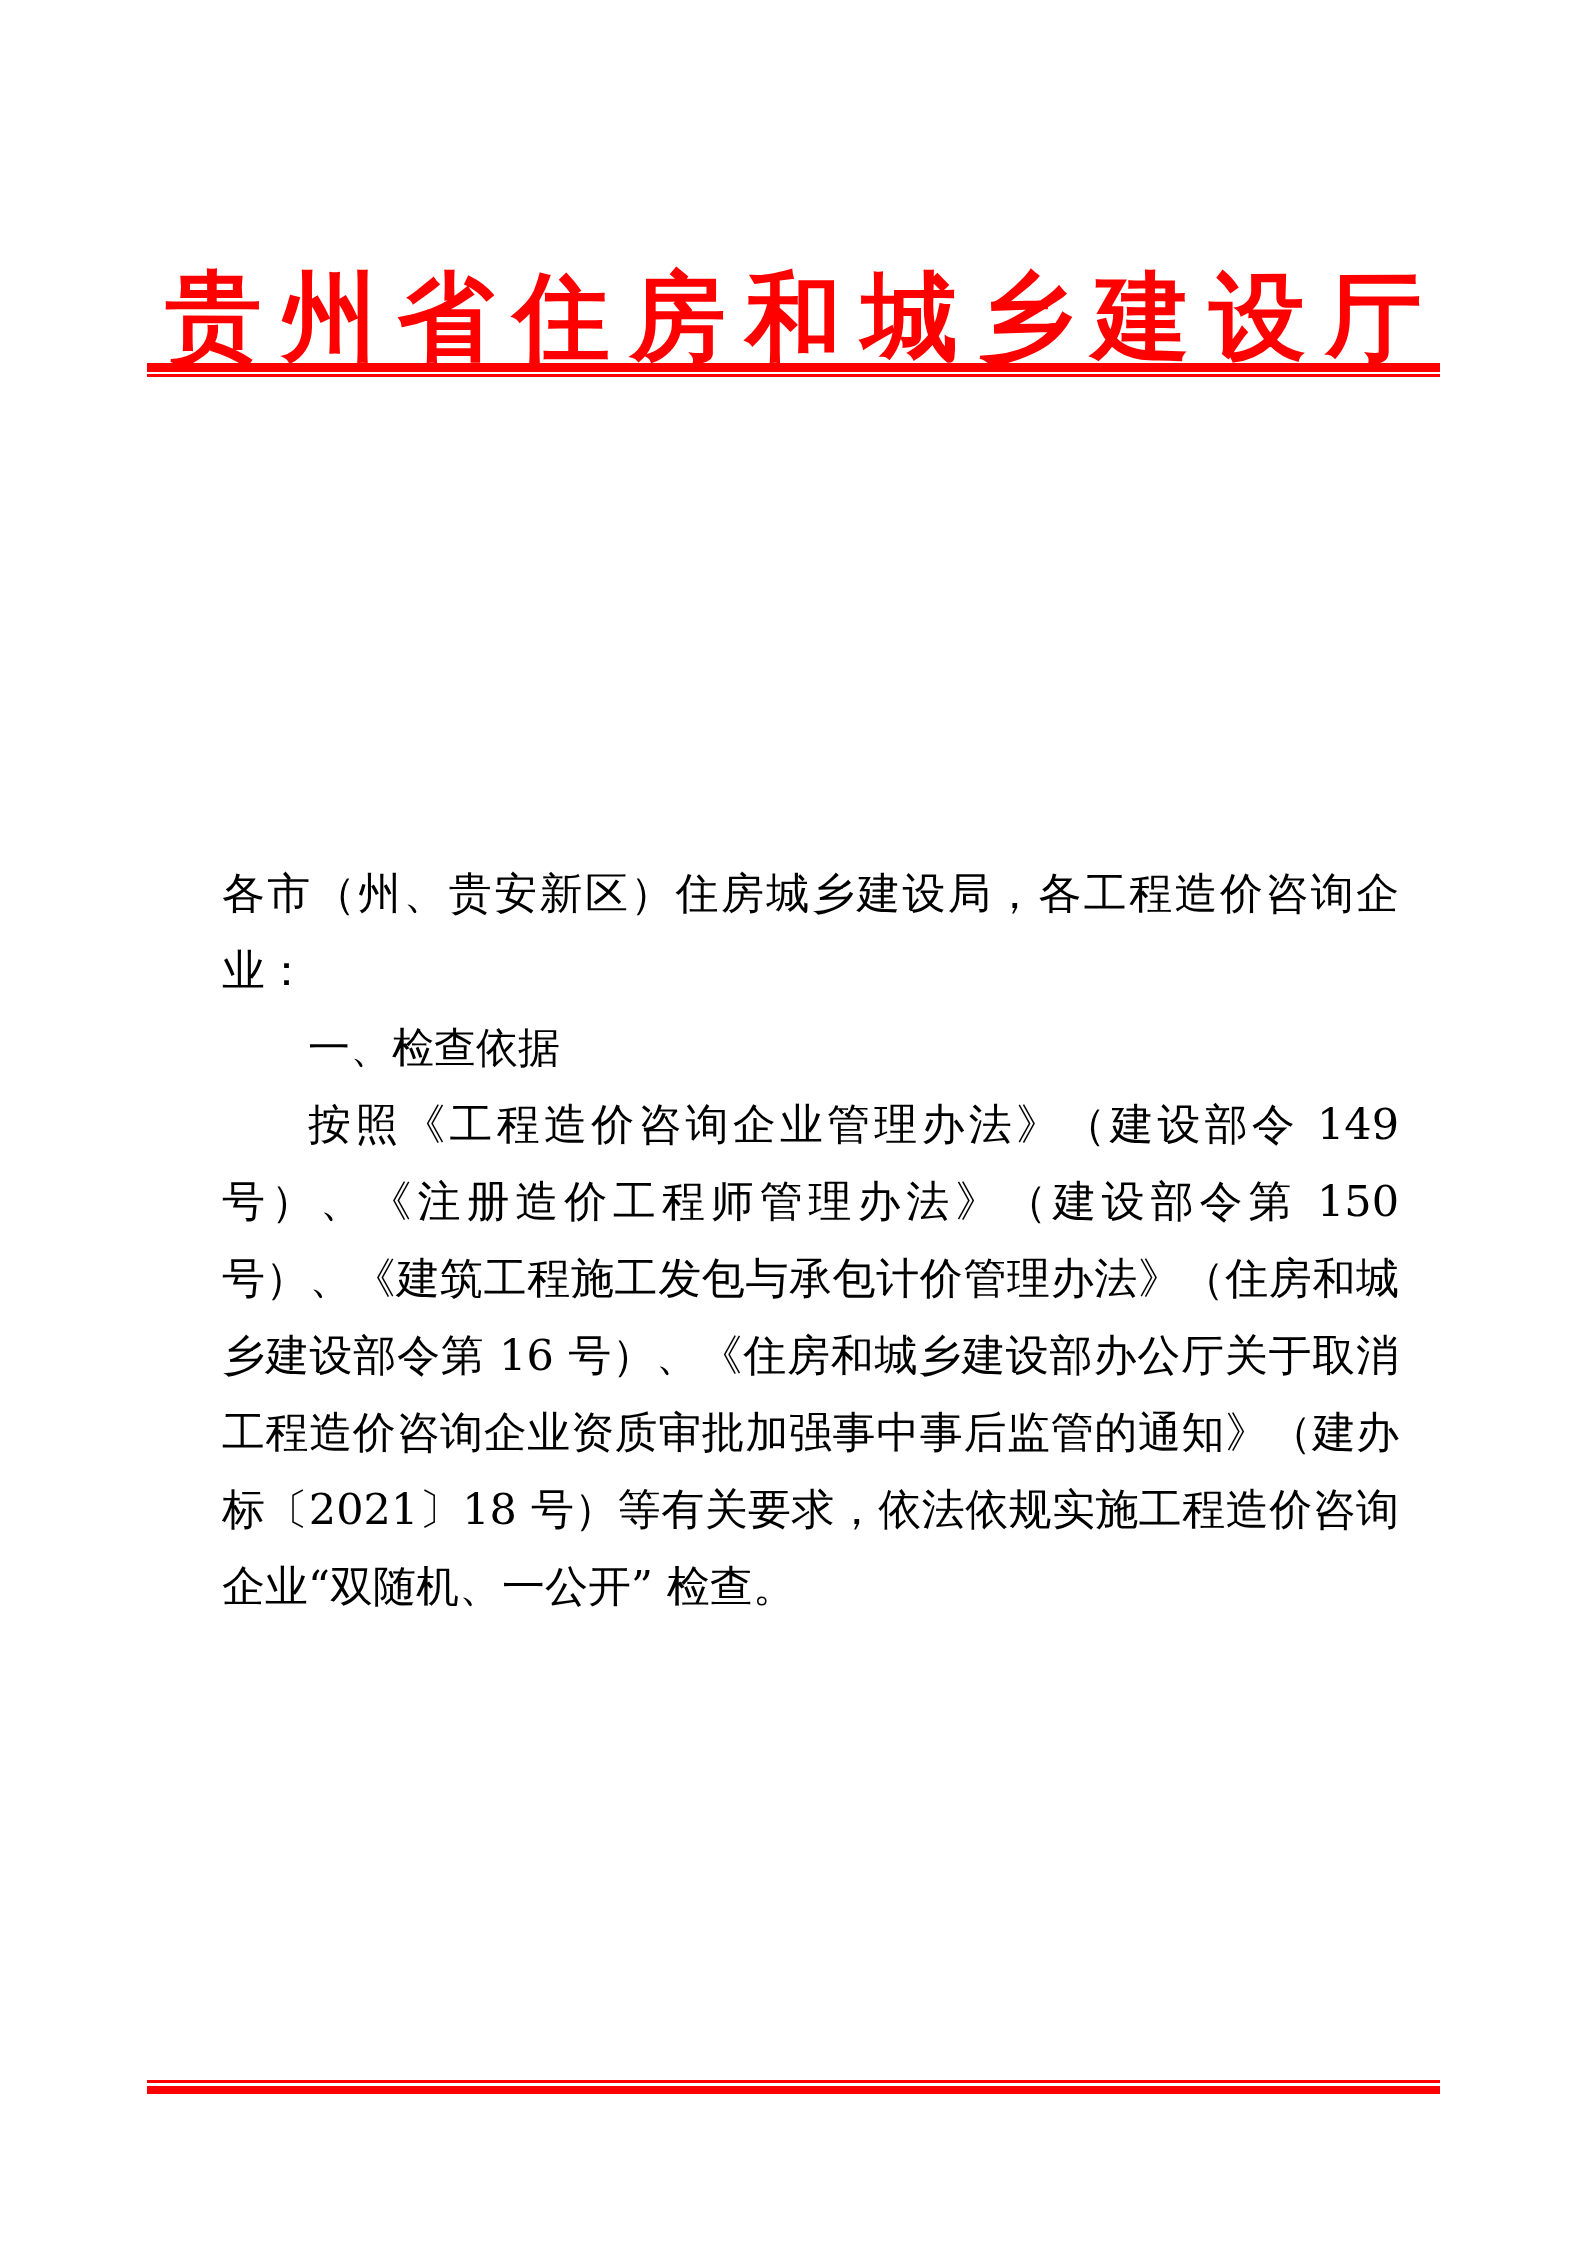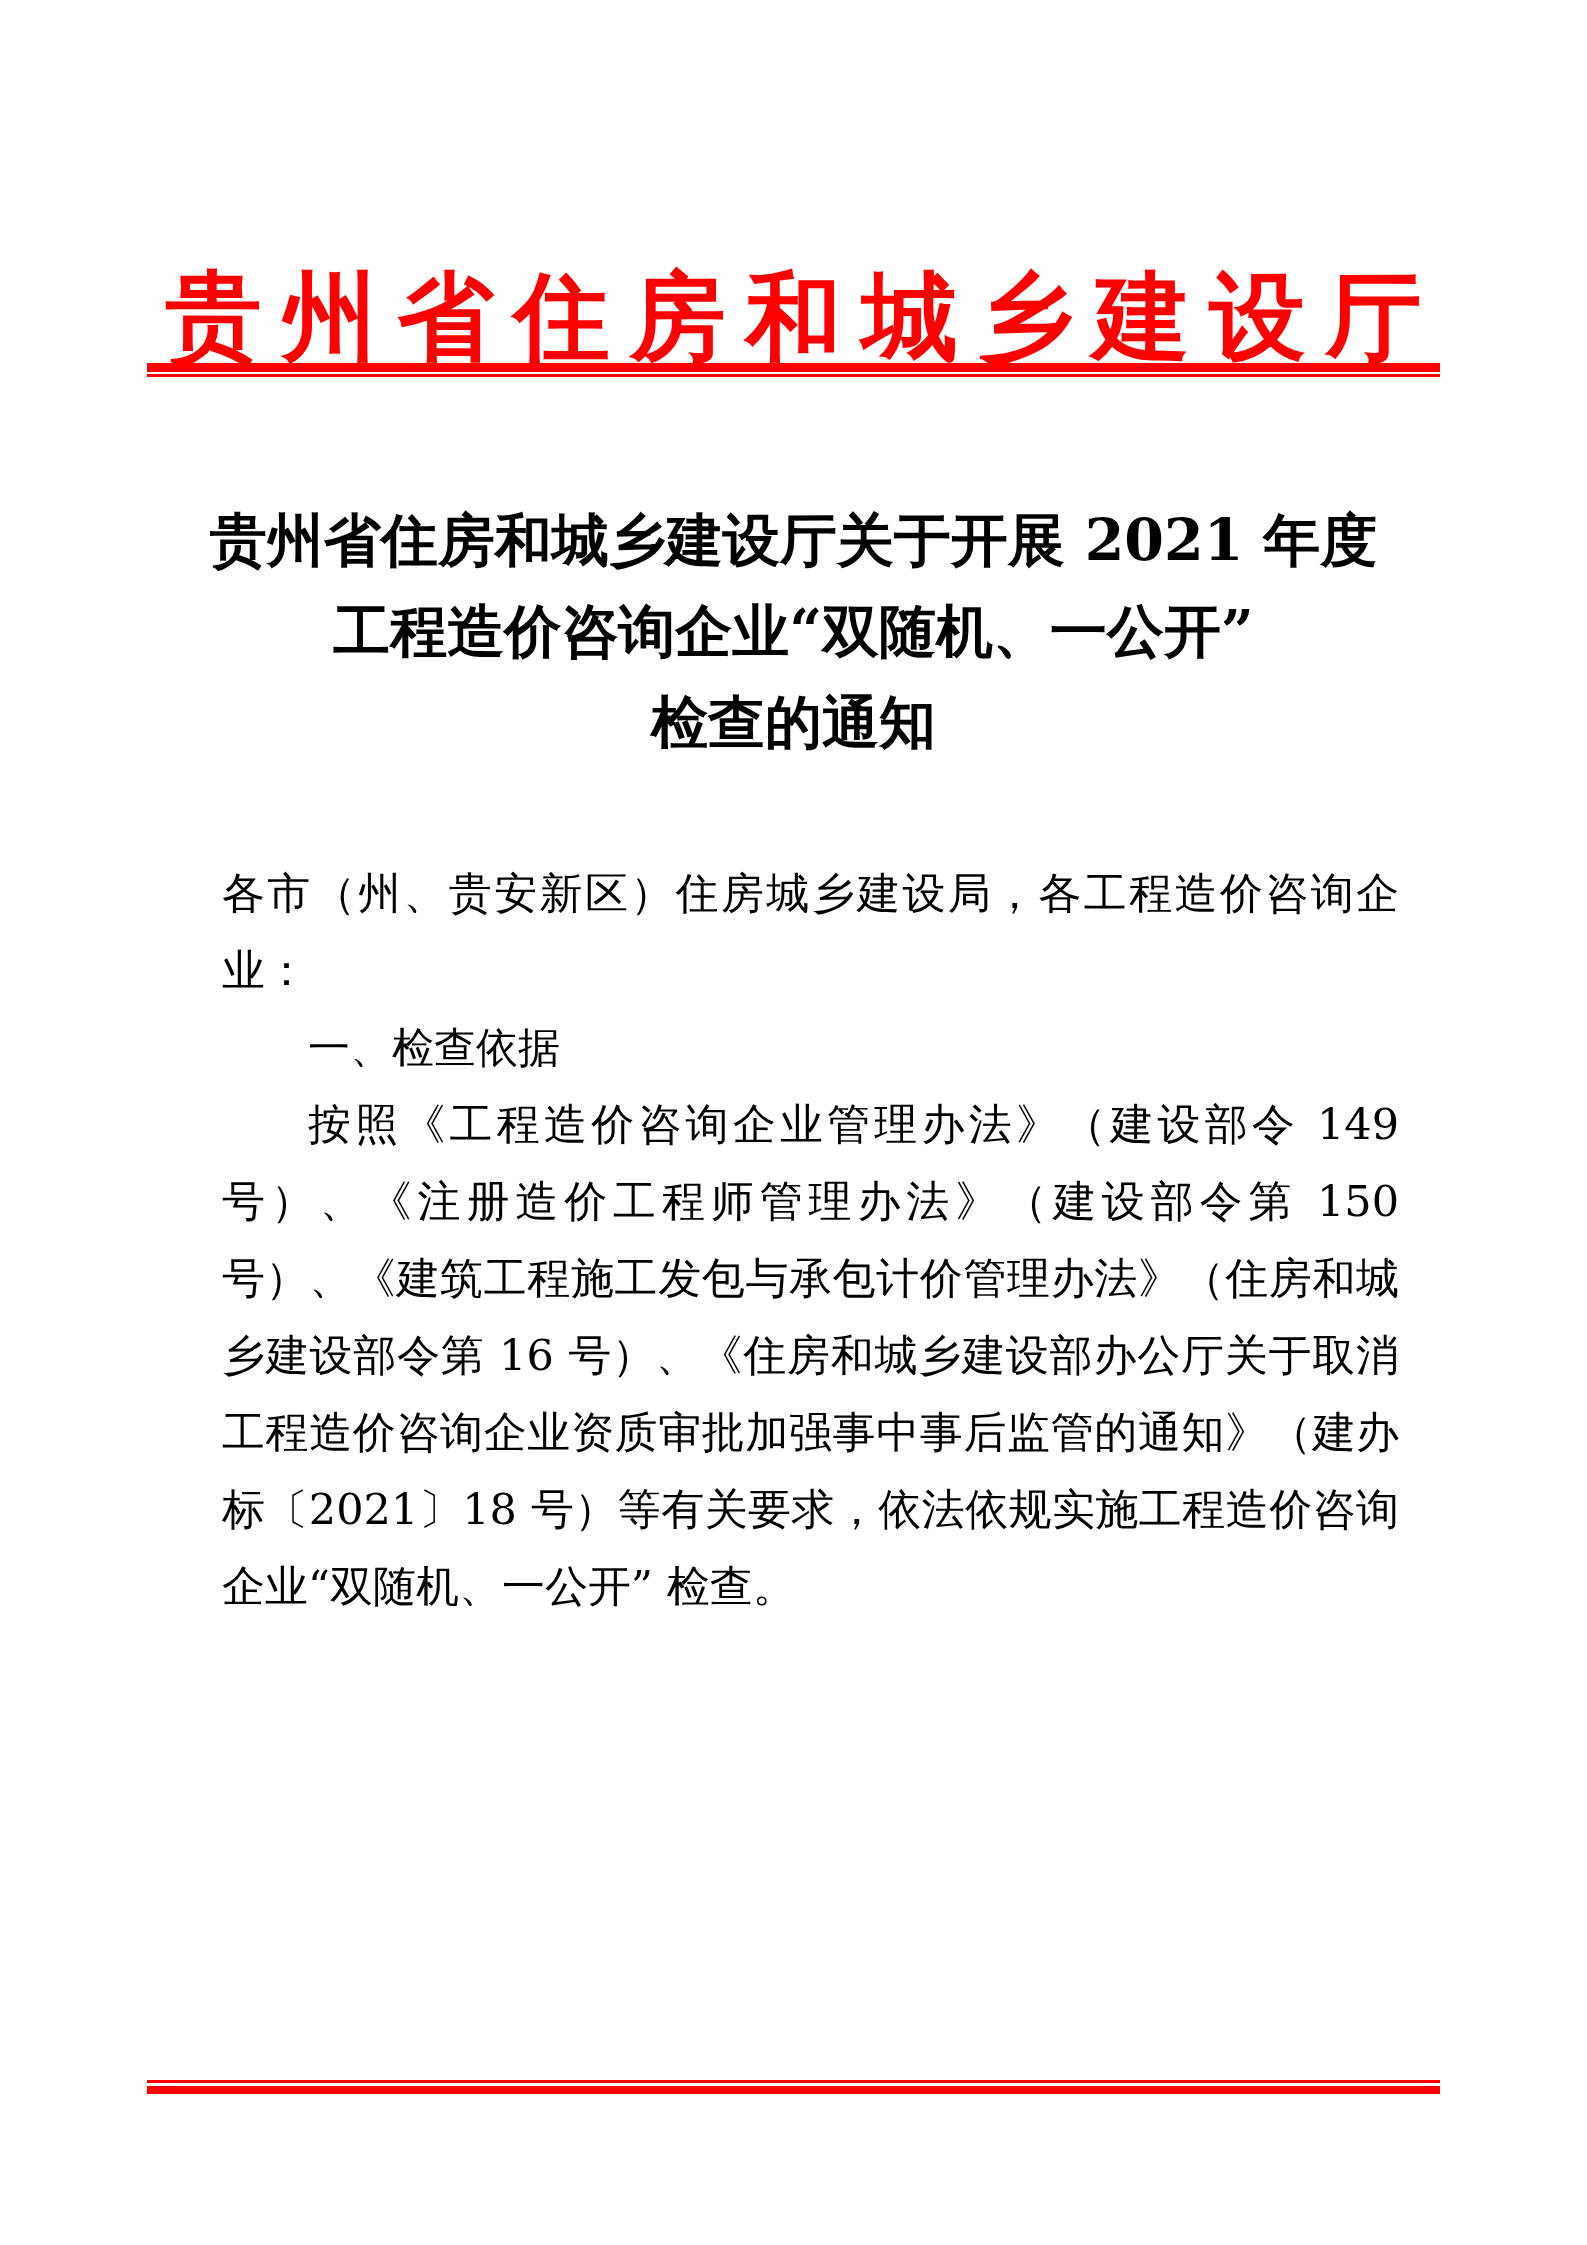--- a/index.html
+++ b/index.html
@@ -74,25 +74,20 @@
 <div class="page">
 
   <div class="letterhead-name">贵州省住房和城乡建设厅</div>
 
   <div class="rule-band rule-top">
     <div class="rule-thick"></div>
     <div class="rule-gap"></div>
     <div class="rule-thin"></div>
   </div>
 
-  <div class="notice-title">
-    <div class="title-line">贵州省住房和城乡建设厅关于开展 2021 年度</div>
-    <div class="title-line">工程造价咨询企业“双随机、一公开”</div>
-    <div class="title-line">检查的通知</div>
-  </div>
 
   <div class="doc-body">
     <p>各市（州、贵安新区）住房城乡建设局，各工程造价咨询企业：</p>
     <p class="section-heading">一、检查依据</p>
     <p class="para-indent">按照《工程造价咨询企业管理办法》（建设部令 149 号）、《注册造价工程师管理办法》（建设部令第 150 号）、《建筑工程施工发包与承包计价管理办法》（住房和城乡建设部令第 16 号）、《住房和城乡建设部办公厅关于取消工程造价咨询企业资质审批加强事中事后监管的通知》（建办标〔2021〕18 号）等有关要求，依法依规实施工程造价咨询企业“双随机、一公开” 检查。</p>
   </div>
 
   <div class="rule-band rule-bottom">
     <div class="rule-thin"></div>
     <div class="rule-gap-b"></div>

